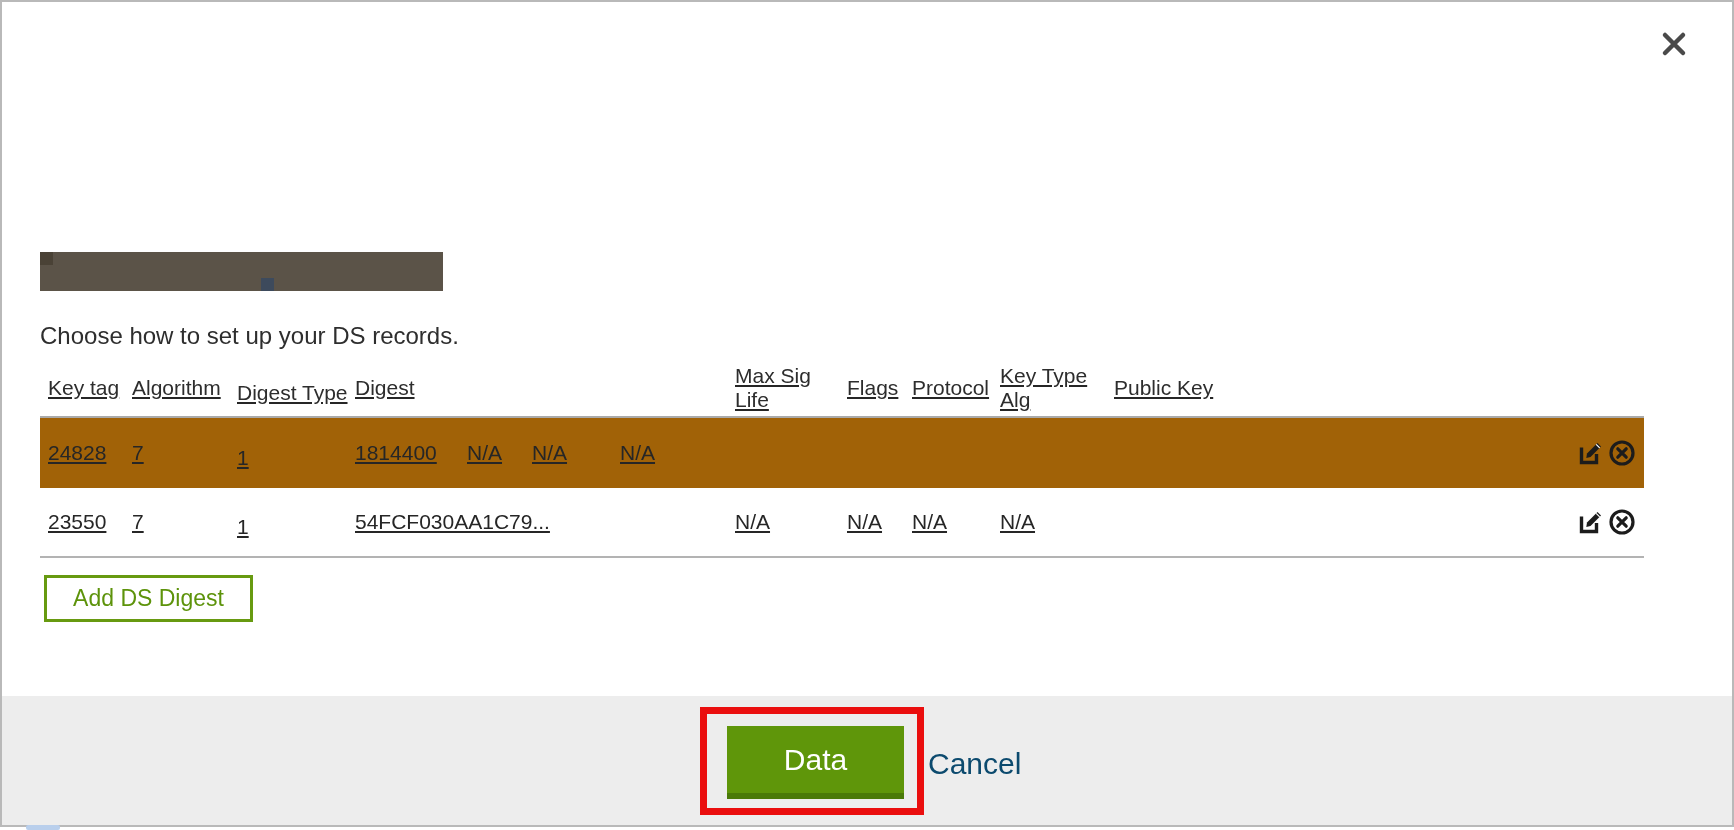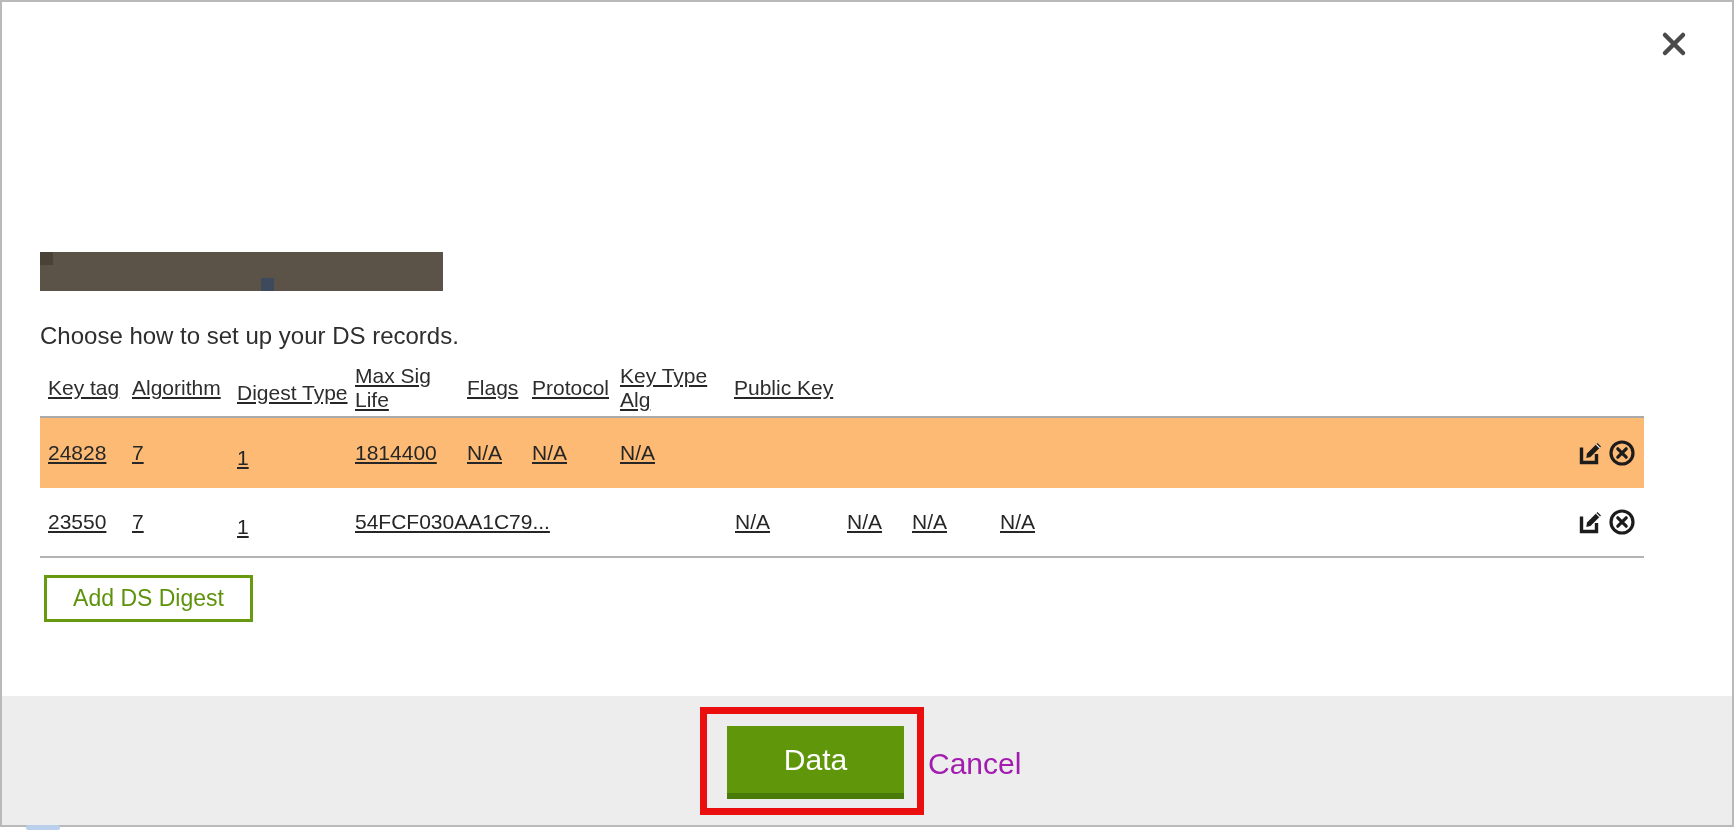--- a/index.html
+++ b/index.html
@@ -38,21 +38,21 @@
   }
   
   .table {
     position: absolute; left: 38px; top: 358px;
     width: 1604px;
     font-size: 21px; color: #262626; text-decoration: underline;
   }
   .trow { display: flex; align-items: center; }
   .thead { height: 58px; border-bottom: 2px solid #aaaaaa; font-weight: 500; color: #2d2d2d; }
   .tbody-row { height: 70px; background: #ffffff; }
-  .row-alt { background: #fdba74; }
+  .row-alt { background: #a16207; }
   .table .trow:last-child { border-bottom: 2px solid #b3b3b3; }
   .c0 { width: 92px;  padding-left: 8px; }
   .c1 { width: 105px; }
   .c2 { width: 118px; margin-top: 10px; }
   .c3 { width: 380px; }
   .c4 { width: 112px; }
   .c5 { width: 65px;  }
   .c6 { width: 88px;  }
   .c7 { width: 114px; }
   .c8 { flex: 1; }
@@ -89,21 +89,21 @@
     border: none;
     border-bottom: 6px solid #4a7a08;
     color: #ffffff;
     font-size: 30px;
     font-family: "Liberation Sans", sans-serif;
     cursor: pointer;
   }
   .cancel-link {
     position: absolute; left: 926px; top: 745px;
     font-size: 30px;
-    color: #a21caf;
+    color: #0c4a6e;
     text-decoration: none;
     cursor: pointer;
   }
   .page-artifact {
     position: absolute; left: 26px; top: 825px;
     width: 34px; height: 5px;
     background: #b9cfec; border-radius: 2px;
   }
 </style>
 </head>
@@ -214,20 +214,21 @@
       <i style="background: rgb(91, 83, 72);"></i>
     </div>
 
   <p class="instruction">Choose how to set up your DS records.</p>
 
   <div class="table">
     <div class="trow thead">
       <span class="c0">Key tag</span>
       <span class="c1">Algorithm</span>
       <span class="c2">Digest Type</span>
+      <span class="c3">Digest</span>
       <span class="c4">Max Sig Life</span>
       <span class="c5">Flags</span>
       <span class="c6">Protocol</span>
       <span class="c7">Key Type Alg</span>
       <span class="c8">Public Key</span>
       <span class="c9"></span>
     </div>
 
     <div class="trow tbody-row row-alt">
       <span class="c0">24828</span>

